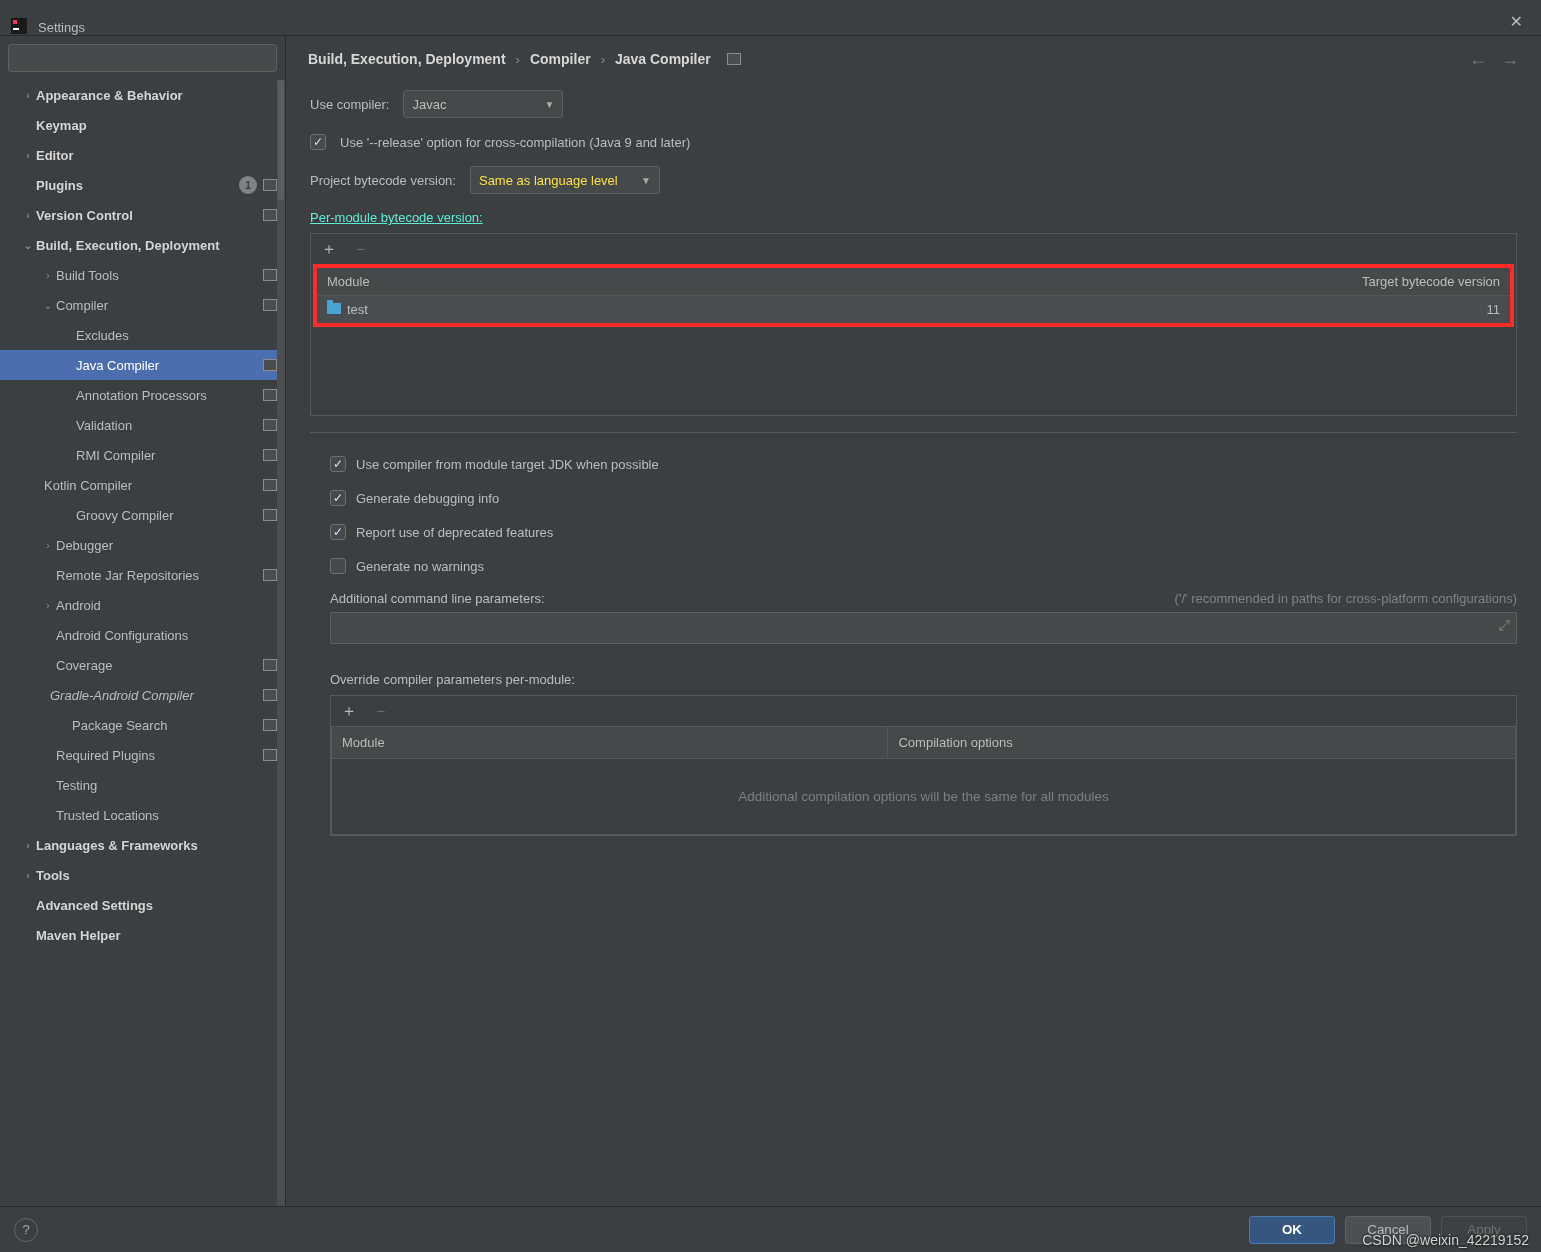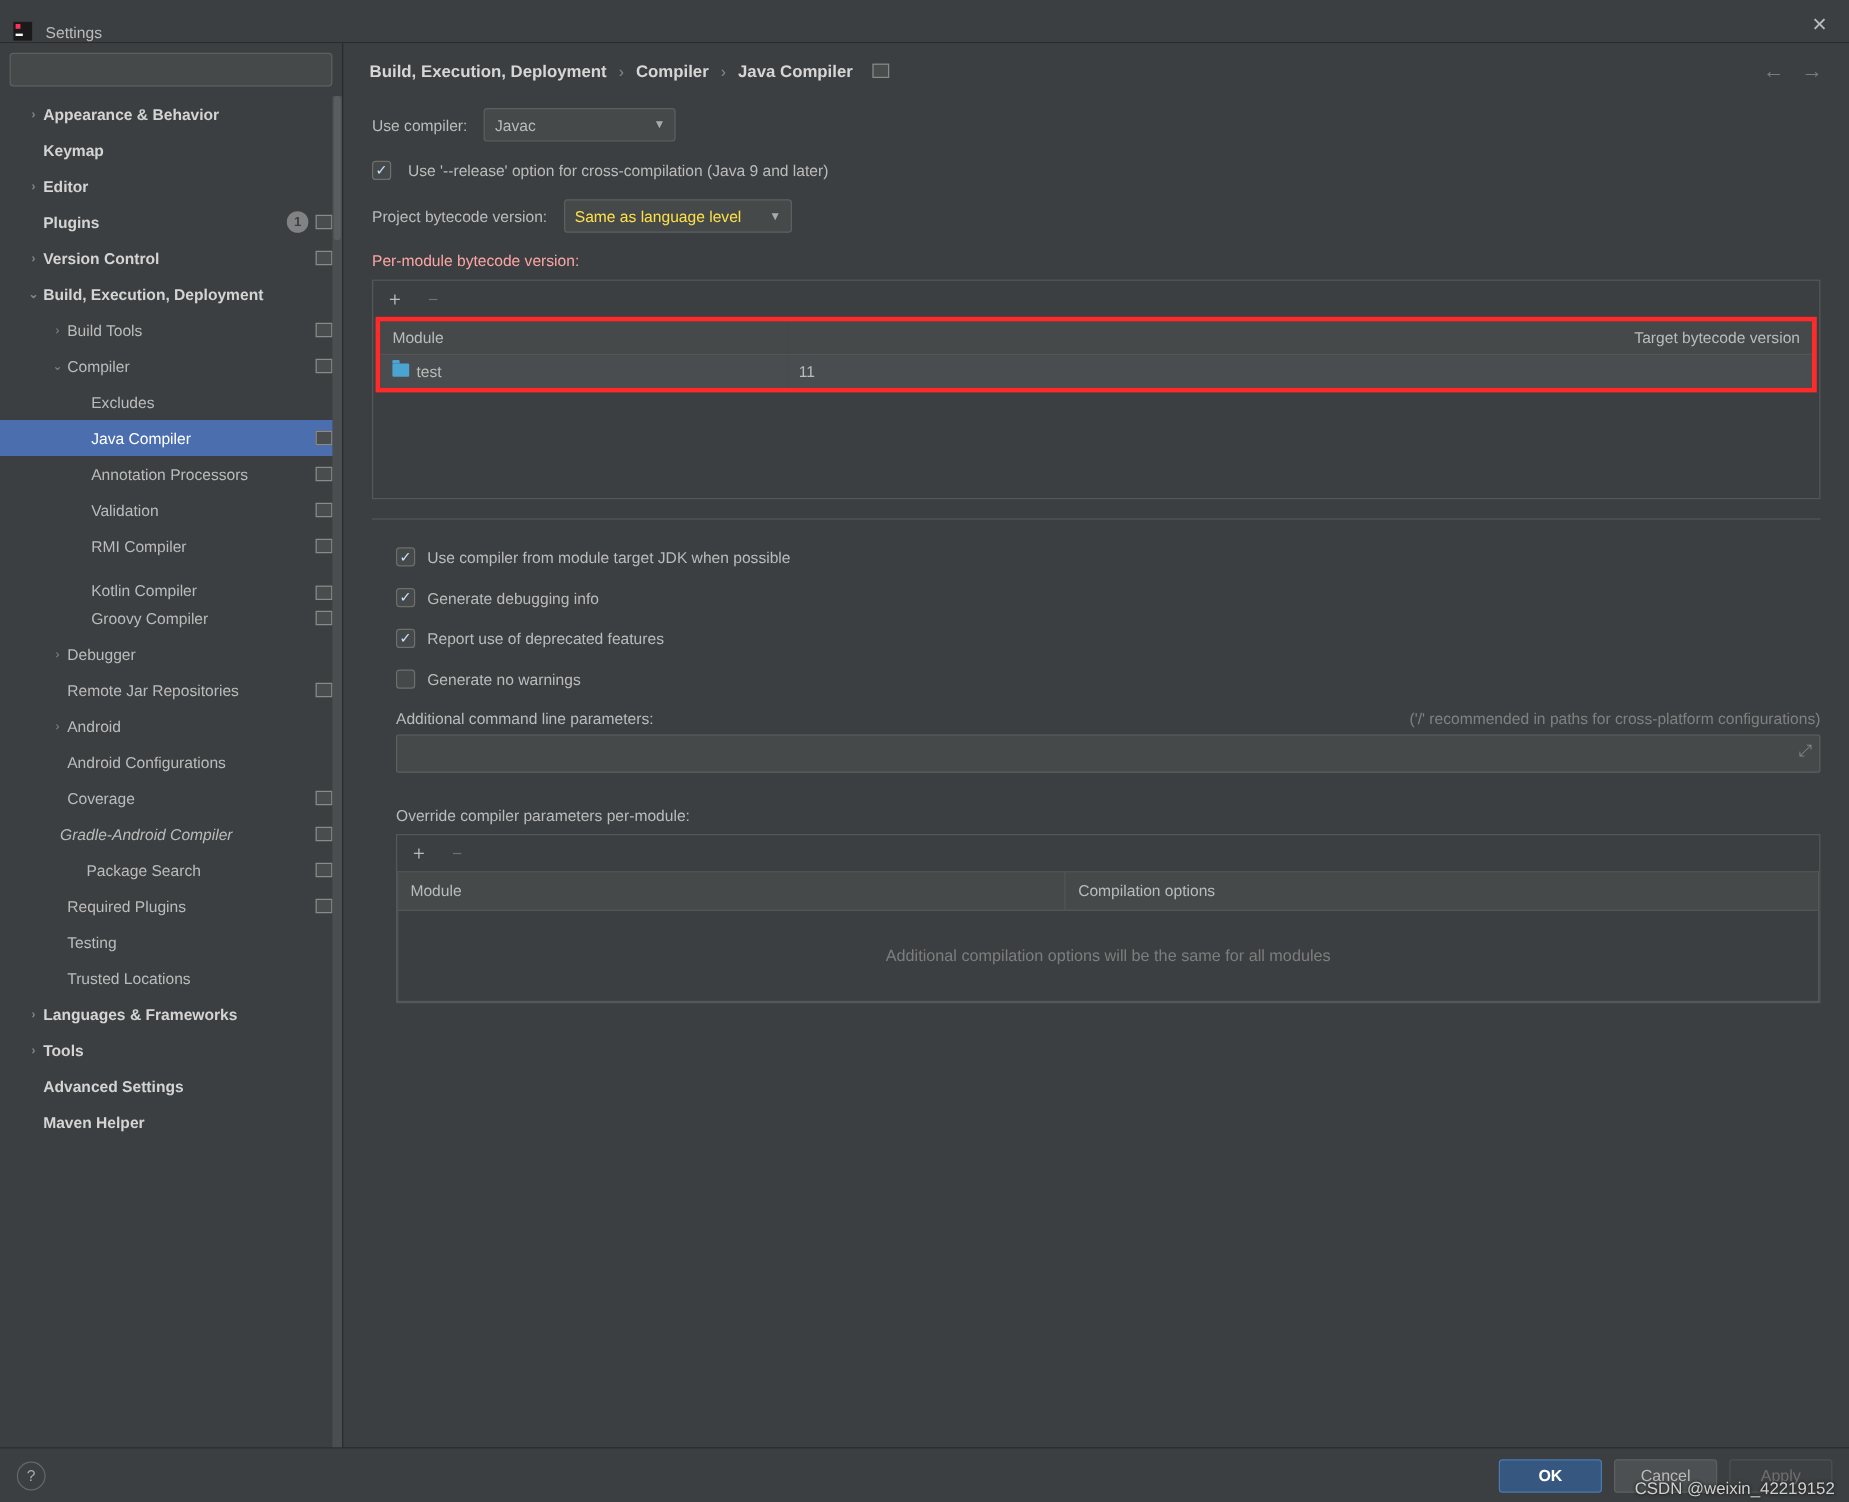--- a/index.html
+++ b/index.html
@@ -33,31 +33,31 @@
   .crumb-sep { color: #8a8a8a; }
   .crumb-row .rect-ico { margin-left: 6px; }
   .crumb-row .navarrows { margin-left: auto; display: flex; gap: 14px; color: #7b7b7b; font-size: 18px; }
   .content { flex: 1; overflow-y: auto; padding: 8px 24px 14px 24px; }
   .row { display: flex; align-items: center; gap: 14px; margin-bottom: 16px; }
   .label { color: #bbbbbb; }
   .combo { display: inline-flex; align-items: center; justify-content: space-between; min-width: 160px; height: 28px; background: #45494a; border: 1px solid #5e6060; border-radius: 3px; padding: 0 8px; color: #bbb; cursor: pointer; }
   .combo .arrow { font-size: 10px; color: #aaa; }
   .checkbox { width: 16px; height: 16px; border: 1px solid #6e6e6e; border-radius: 3px; display: inline-flex; align-items: center; justify-content: center; background: #45494a; font-size: 12px; color: #a9c7ff; }
   .checkbox.checked::after { content: "✓"; color: #cde1ff; }
-  .section-label { color: #fca5a5; margin: 4px 0 8px 0; }
+  .section-label { color: #5eead4; margin: 4px 0 8px 0; text-decoration: underline; }
   .panel { border: 1px solid #555759; background: #3c3f41; }
   .panel-toolbar { height: 30px; display: flex; align-items: center; gap: 16px; padding: 0 10px; }
   .panel-toolbar .plus { color: #bababa; cursor: pointer; font-size: 16px; }
   .panel-toolbar .minus { color: #6e6f70; font-size: 16px; }
   .hlbox { border: 4px solid #ff2a2a; margin: 0 2px 2px 2px; }
   .modtable { width: 100%; border-collapse: collapse; }
   .modtable th { background: #45494a; color: #bbbbbb; font-weight: 400; text-align: left; padding: 6px 10px; border-bottom: 1px solid #555; }
   .modtable th.right { text-align: right; }
   .modtable td { background: #4a4d4f; padding: 6px 10px; color: #bbbbbb; }
-  .modtable td.right { text-align: left; }
+  .modtable td.right { text-align: right; }
   .folder-ico { display: inline-block; width: 14px; height: 11px; background: #4aa3d1; margin-right: 6px; position: relative; border-radius: 1px; }
   .folder-ico::before { content:""; position:absolute; top:-3px; left:0; width:6px; height:3px; background:#4aa3d1; border-radius:1px 1px 0 0;}
   .panel-fill { height: 86px; }
   .groupbox-title { color: #bbbbbb; margin: 22px 0 8px 0; }
   .group-sep { border-top: 1px solid #555759; margin: 16px 0 14px 0; }
   .indent { margin-left: 20px; }
   .sub-row { display: flex; align-items: center; height: 34px; gap: 10px; }
   .field-wide { width: 100%; height: 32px; background: #45494a; border: 1px solid #5e6060; border-radius: 2px; position: relative; }
   .field-wide .expand { position: absolute; right: 6px; top: 4px; color: #888; font-size: 14px; }
   .hint-right { color: #808080; }
@@ -181,21 +181,21 @@
             <span class="rect-ico"></span>
           </span>
         </div>
         <div class="tree-row" style="padding-left: 60px;">
           <span class="chev"></span>
           <span>RMI Compiler</span>
           <span class="end-icons">
             <span class="rect-ico"></span>
           </span>
         </div>
-        <div class="tree-row" style="padding-left: 60px; align-items: flex-end;">
+        <div class="tree-row" style="padding-left: 28px;">
           <span class="chev"></span>
           <span>Kotlin Compiler</span>
           <span class="end-icons">
             <span class="rect-ico"></span>
           </span>
         </div>
         <div class="tree-row" style="padding-left: 60px;">
           <span class="chev"></span>
           <span>Groovy Compiler</span>
           <span class="end-icons">

